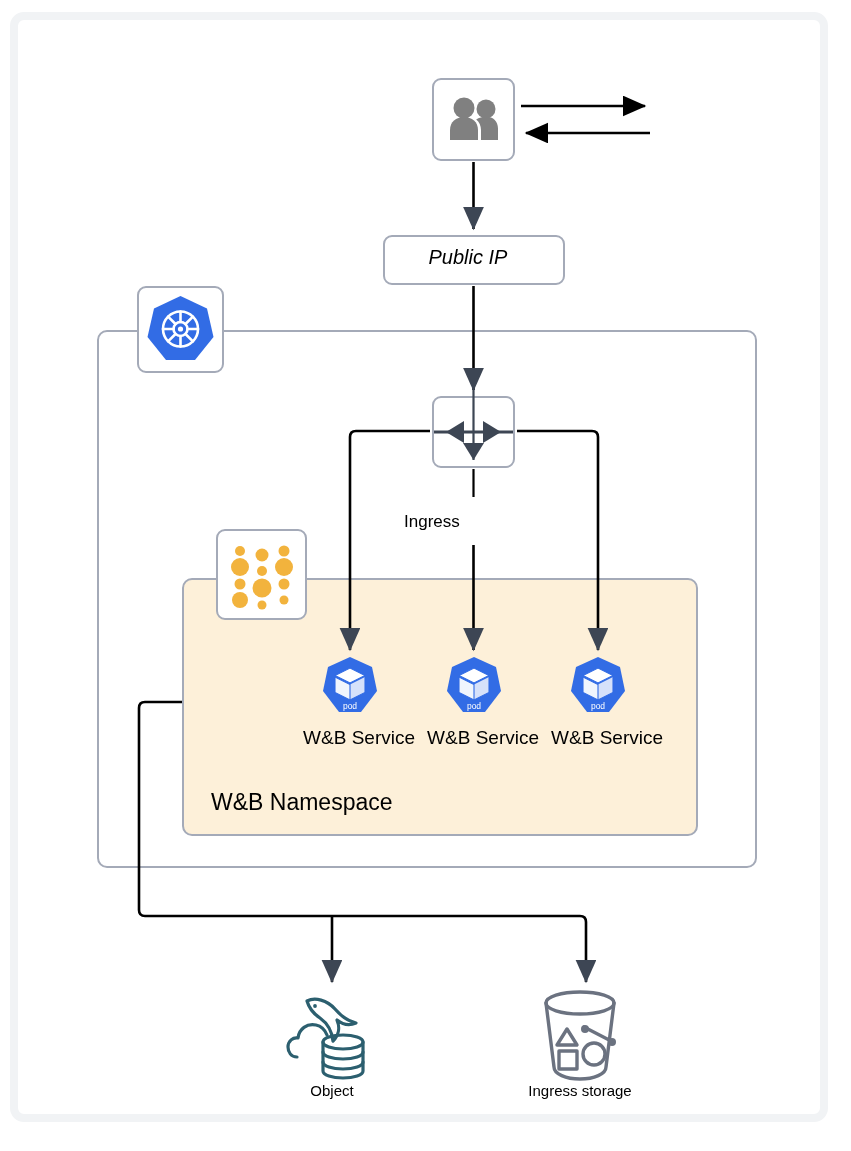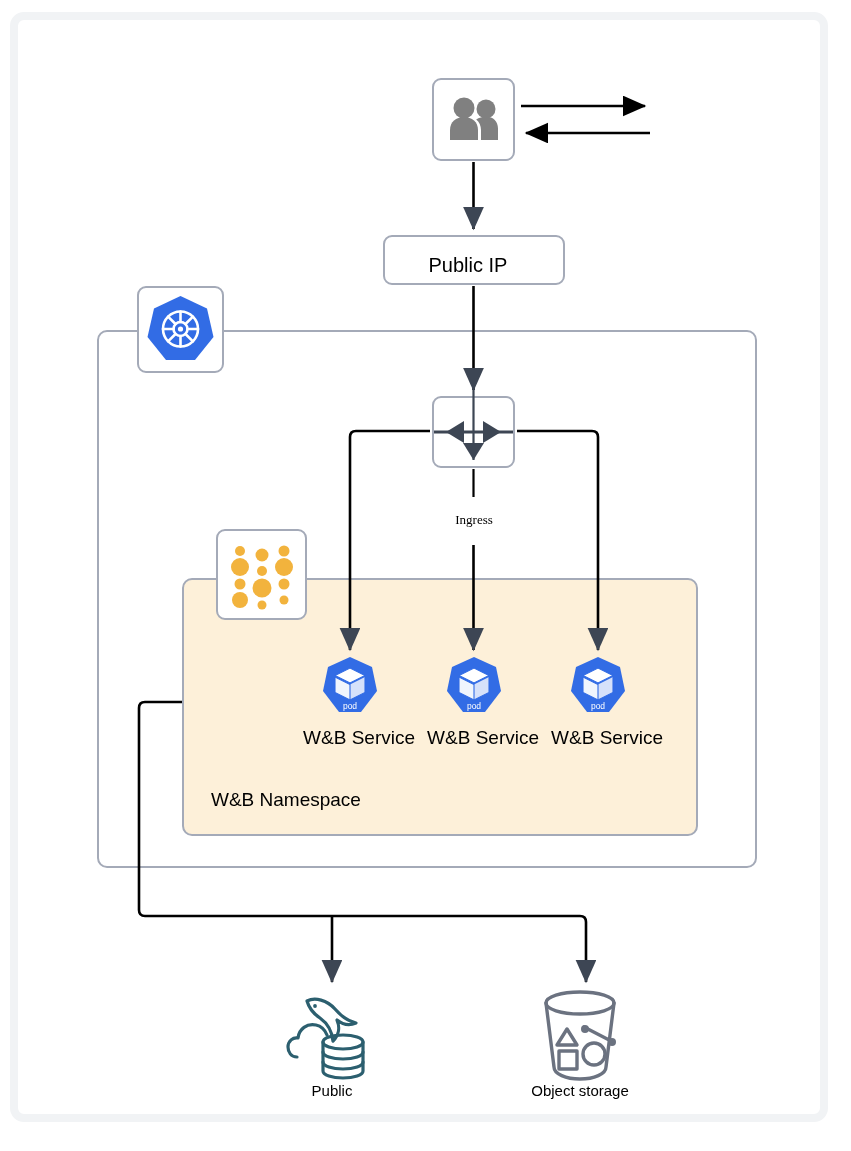--- a/index.html
+++ b/index.html
@@ -45,36 +45,36 @@
   }
   
   #namespace-box {
     left: 182px; top: 578px; width: 516px; height: 258px;
     background: #fdf0d9;
     border-radius: 10px;
   }
   #namespace-label {
     position: absolute;
     left: 211px; top: 789px;
-    font-size: 19px;
+    font-size: 23px;
     color: #000000;
   }
   
   #users-box { left: 432px; top: 78px; width: 83px; height: 83px; border-radius: 9px; }
   
   #publicip-box { left: 383px; top: 235px; width: 182px; height: 50px; border-radius: 9px; }
   #publicip-label {
-    position:absolute; left:383px; top:254px; width:170px;
-    text-align:center; font-size:20px; color:#000;
+    position:absolute; left:383px; top:246px; width:170px;
+    text-align:center; font-size:20px; color:#000;font-style:italic;
   }
   
   #ingress-box { left: 432px; top: 396px; width: 83px; height: 72px; border-radius: 9px; }
   #ingress-label {
     position:absolute; left:404px; top:512px; width:140px;
-    text-align:center; font-size:13px; color:#000;font-family:Liberation Serif, serif;
+    font-size:17px; color:#000;
   }
   
   #k8s-badge { left: 137px; top: 286px; width: 87px; height: 87px; border-radius: 9px; }
   
   #ns-badge { left: 216px; top: 529px; width: 91px; height: 91px; border-radius: 9px; }
   
   #dns-icon { position:absolute; left:652px; top:86px; width:66px; height:66px; }
 
   .pod-wrap { position: absolute; width: 70px; height: 64px; }
   .svc-label {
@@ -262,31 +262,31 @@
         <path d="M12 72 C6 72 3 67 3 62 C3 56 8 52 13 53 C14 44 22 38 31 40
                  C36 41 40 45 42 50"></path>
         <ellipse cx="58" cy="57" rx="20" ry="7"></ellipse>
         <path d="M38 57 L38 86 C38 90 47 93 58 93 C69 93 78 90 78 86 L78 57"></path>
         <path d="M38 67 C38 71 47 74 58 74 C69 74 78 71 78 67"></path>
         <path d="M38 77 C38 81 47 84 58 84 C69 84 78 81 78 77"></path>
       </g>
       <circle cx="30" cy="21" r="1.9" fill="#2c5f6f"></circle>
     </svg>
   </div>
-  <div class="store-label" style="left:232px; top:1082px;">Public</div>
+  <div class="store-label" style="left:232px; top:1082px;">Object</div>
 
   <div class="store-wrap" style="left:530px; top:985px;">
     <svg width="100" height="100" viewBox="0 0 100 100">
       <g fill="none" stroke="#6b7280" stroke-width="3.4" stroke-linejoin="round" stroke-linecap="round">
         <ellipse cx="50" cy="18" rx="34" ry="11"></ellipse>
         <path d="M16 18 L24 82 C24 89 36 94 50 94 C64 94 76 89 76 82 L84 18"></path>
         <polygon points="37,44 47,60 27,60"></polygon>
         <rect x="29" y="66" width="18" height="18"></rect>
         <circle cx="64" cy="69" r="11"></circle>
         <line x1="54" y1="42" x2="83" y2="57"></line>
       </g>
       <circle cx="55" cy="44" r="4" fill="#6b7280"></circle>
       <circle cx="82" cy="57" r="4" fill="#6b7280"></circle>
     </svg>
   </div>
-  <div class="store-label" style="left:480px; top:1082px;">Object storage</div>
+  <div class="store-label" style="left:480px; top:1082px;">Ingress storage</div>
 
 </div>
 
 </body></html>

